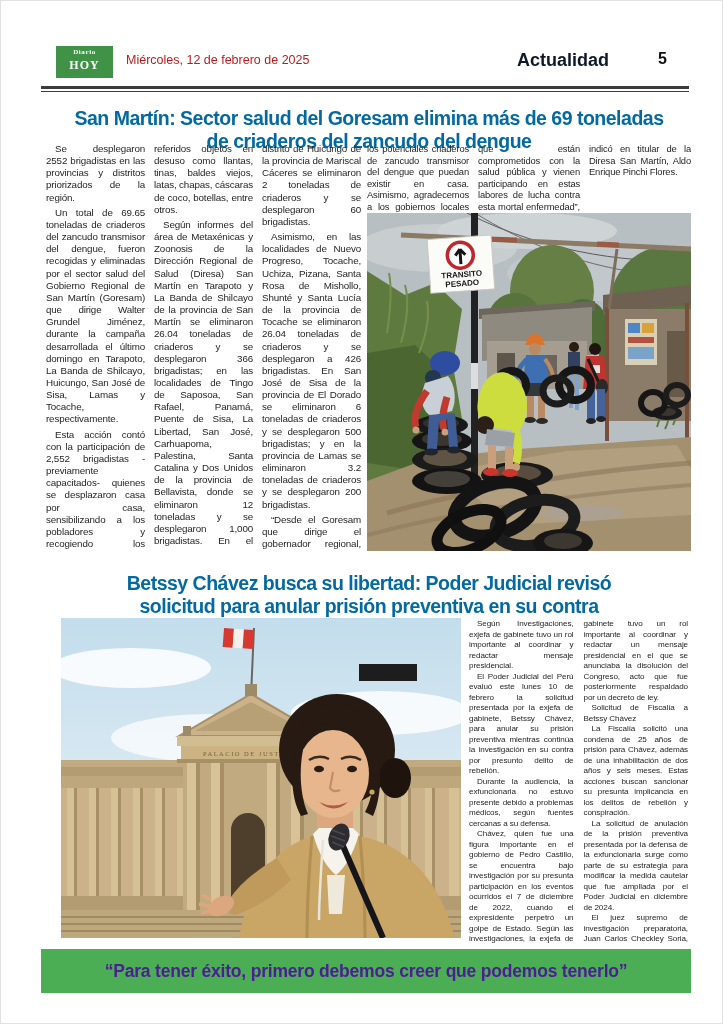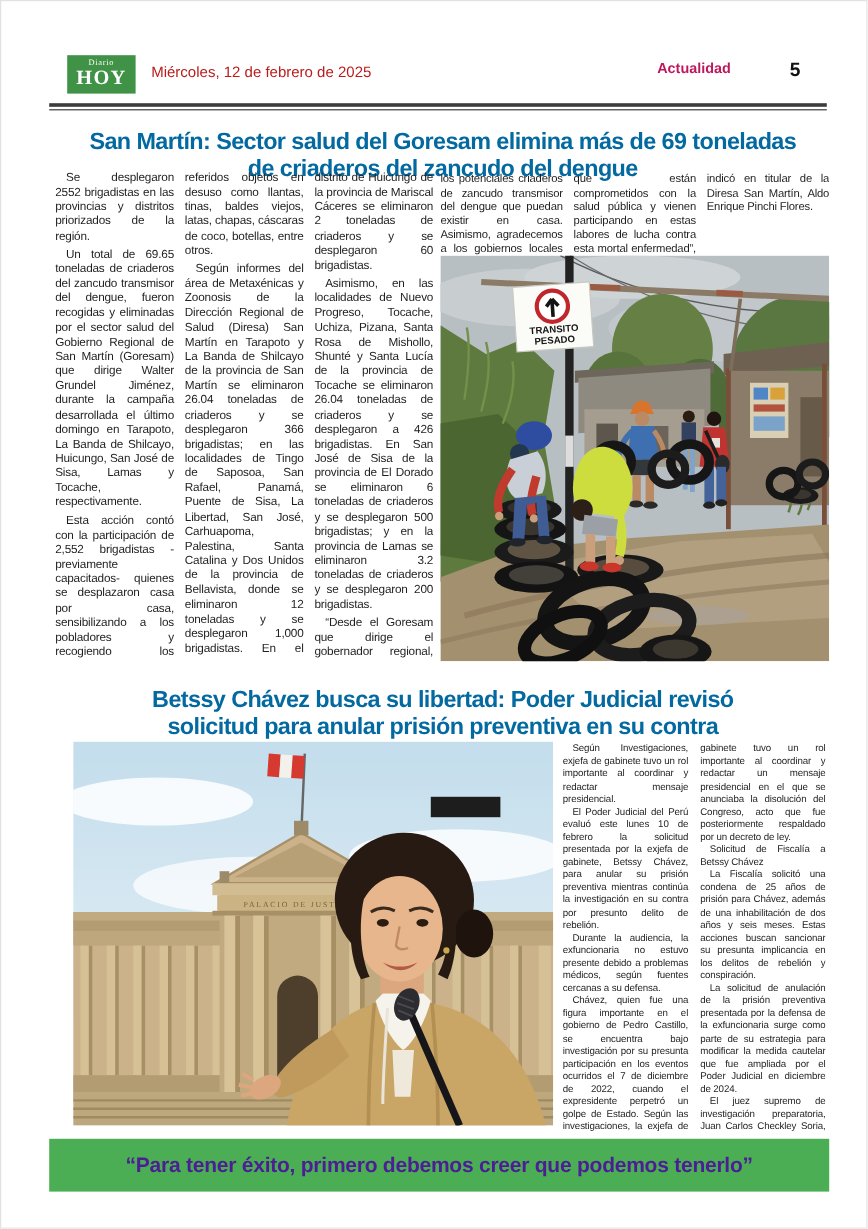--- a/index.html
+++ b/index.html
@@ -4,26 +4,26 @@
 <style>
   html,body{margin:0;padding:0;background:#f2f2f2;}
   .page{position:relative;width:723px;height:1024px;margin:0 auto;background:#ffffff;
         font-family:"Liberation Sans",sans-serif;color:#1f1f1f;overflow:hidden;
         border:1px solid #e2e2e2;box-sizing:border-box;}
 
   
   .masthead{position:absolute;left:40px;right:33px;top:43px;height:40px;}
   .logo{position:absolute;left:15px;top:2px;width:57px;height:32px;background:#3f9246;
         color:#fff;text-align:center;box-sizing:border-box;padding-top:2px;}
-  .logo-small{display:block;font-family:"Liberation Serif",serif;font-weight:normal;
+  .logo-small{display:block;font-family:"Liberation Serif",serif;font-weight:bold;
         font-size:7px;letter-spacing:.6px;line-height:8px;}
   .logo-big{display:block;font-family:"Liberation Serif",serif;font-weight:bold;
-        font-size:17px;line-height:18px;letter-spacing:1px;}
+        font-size:12px;line-height:18px;letter-spacing:1px;}
   .date{position:absolute;left:85px;top:9px;font-size:12.5px;color:#b91c1c;}
-  .section{position:absolute;right:80px;top:6px;font-size:12px;font-weight:bold;color:#be185d;}
+  .section{position:absolute;right:80px;top:6px;font-size:18px;font-weight:bold;color:#0f172a;}
   .pagenum{position:absolute;right:22px;top:6px;font-size:16px;font-weight:bold;color:#111;}
   .rule{position:absolute;left:40px;right:33px;top:85px;height:2px;
         border-top:3px solid #3c3c3c;border-bottom:1px solid #3c3c3c;}
 
   
   .headline{position:absolute;left:44px;right:29px;text-align:center;font-weight:bold;
         color:#0369a1;letter-spacing:-0.5px;line-height:23px;font-size:19.5px;}
   .headline .hline{display:block;white-space:nowrap;}
   .headline-1{top:93px;}
   .headline-2{top:558px;}

